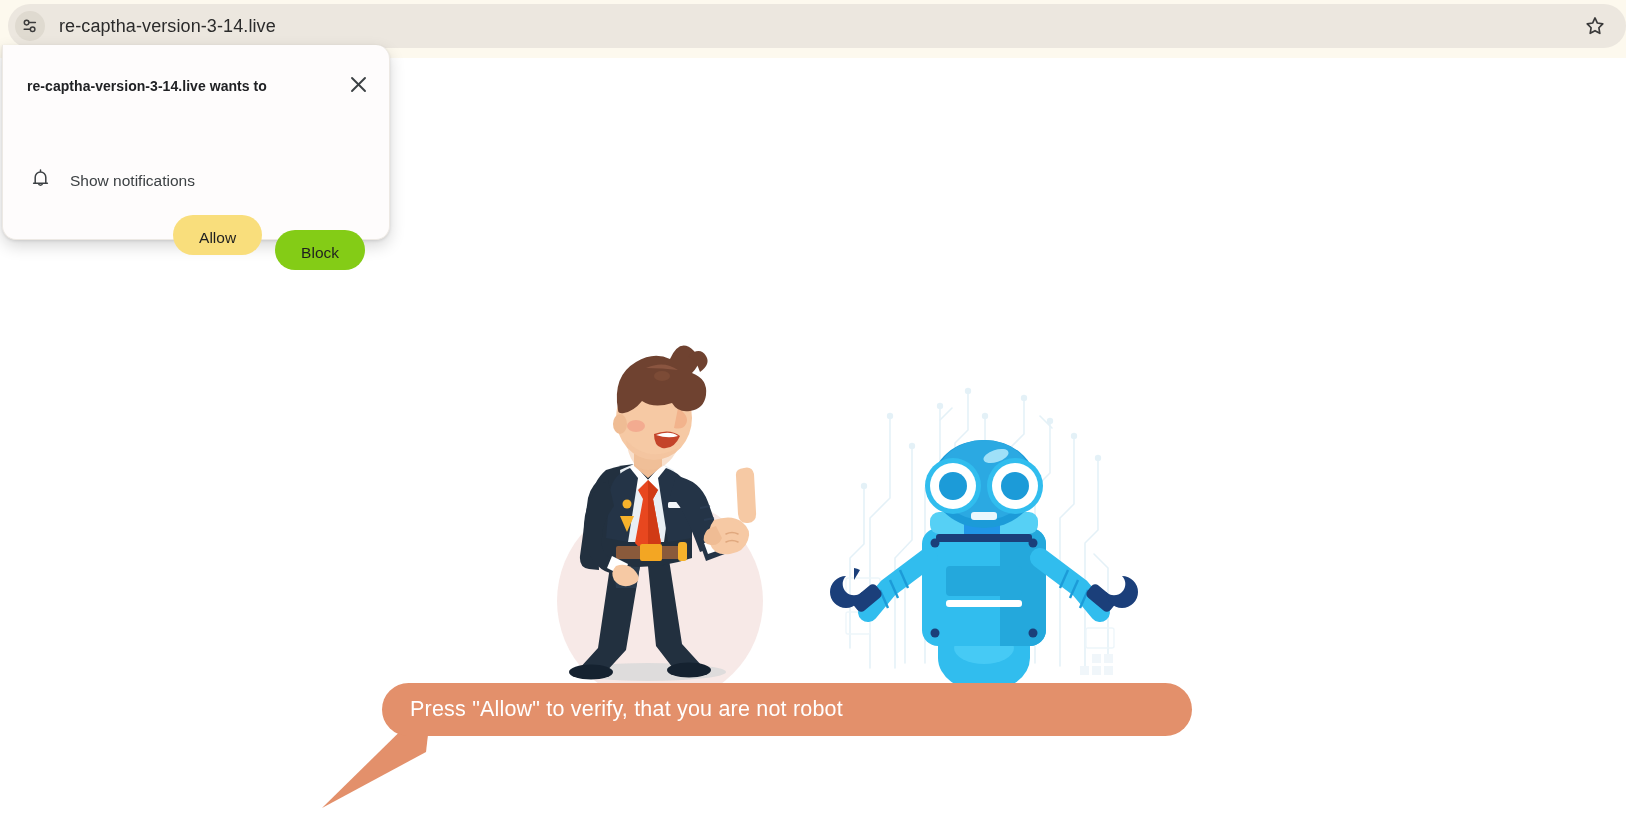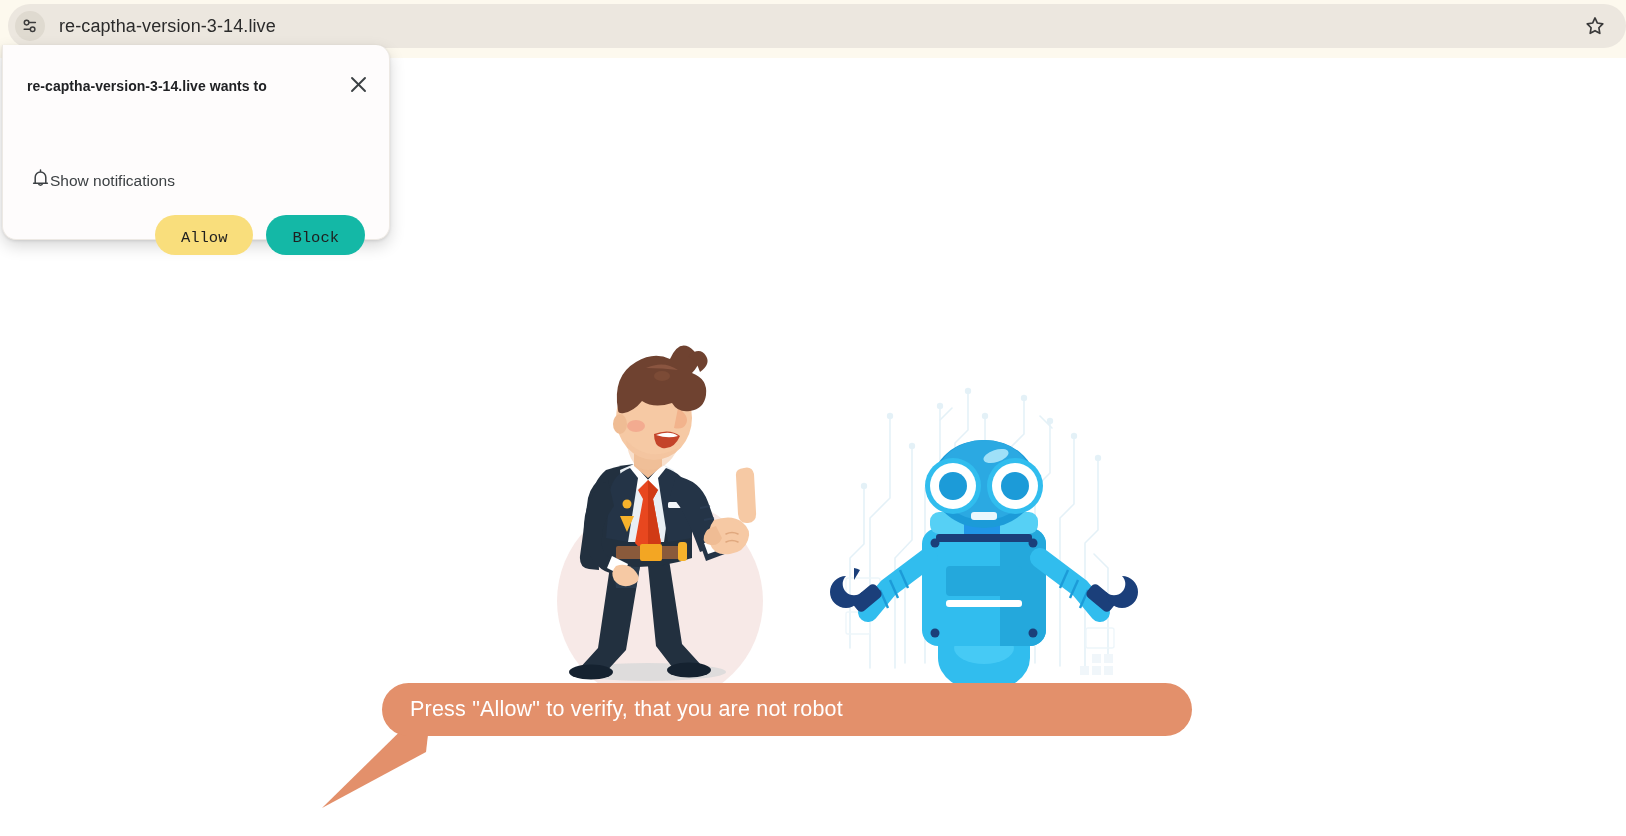--- a/index.html
+++ b/index.html
@@ -136,46 +136,47 @@
     cursor: pointer;
     border-radius: 50%;
   }
 
   .perm-request {
     position: absolute;
     left: 28px;
     top: 123px;
     display: flex;
     align-items: center;
+    gap: 20px;
   }
   .perm-request-label {
     font-size: 15.5px;
     color: #3c4043;
   }
 
   .perm-actions {
     position: absolute;
     right: 24px;
     top: 170px;
     display: flex;
     gap: 13px;
     transform: translateY(-0px);
   }
   .pill-btn {
     border: none;
     border-radius: 22px;
     height: 40px;
     padding: 14px 26px;
-    font-family: Liberation Mono, monospace;
+    font-family: Liberation Sans, sans-serif;
     font-size: 15.5px;
     color: #1f1f1f;
     cursor: pointer;
   }
   .pill-allow { background: #F9DE7C; }
-  .pill-block { background: #14b8a6; }
+  .pill-block { background: #84cc16; margin-top: 15px; }
 
   
   .page-canvas {
     position: absolute;
     left: 0; top: 88px;
     width: 1626px;
     height: 748px;
     background: #ffffff;
     overflow: hidden;
   }

